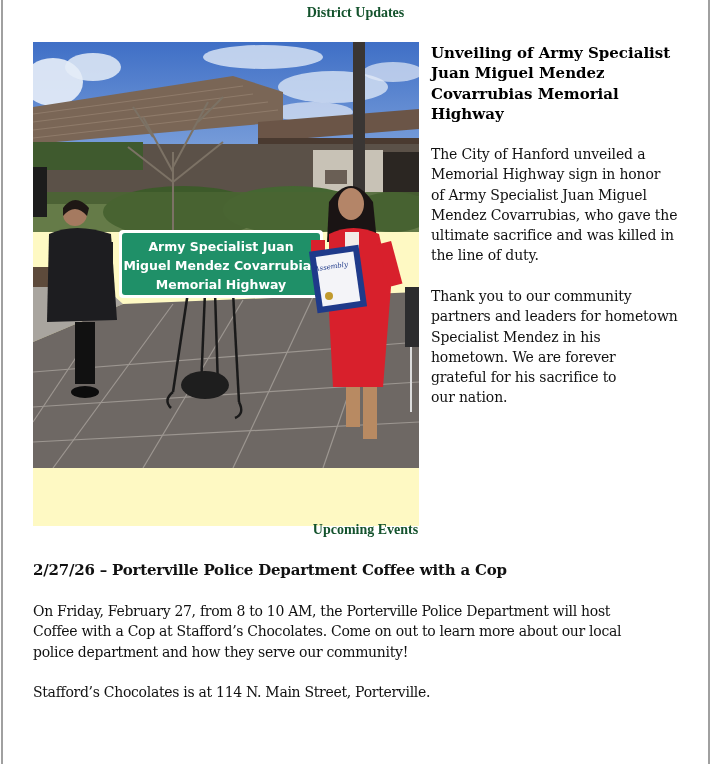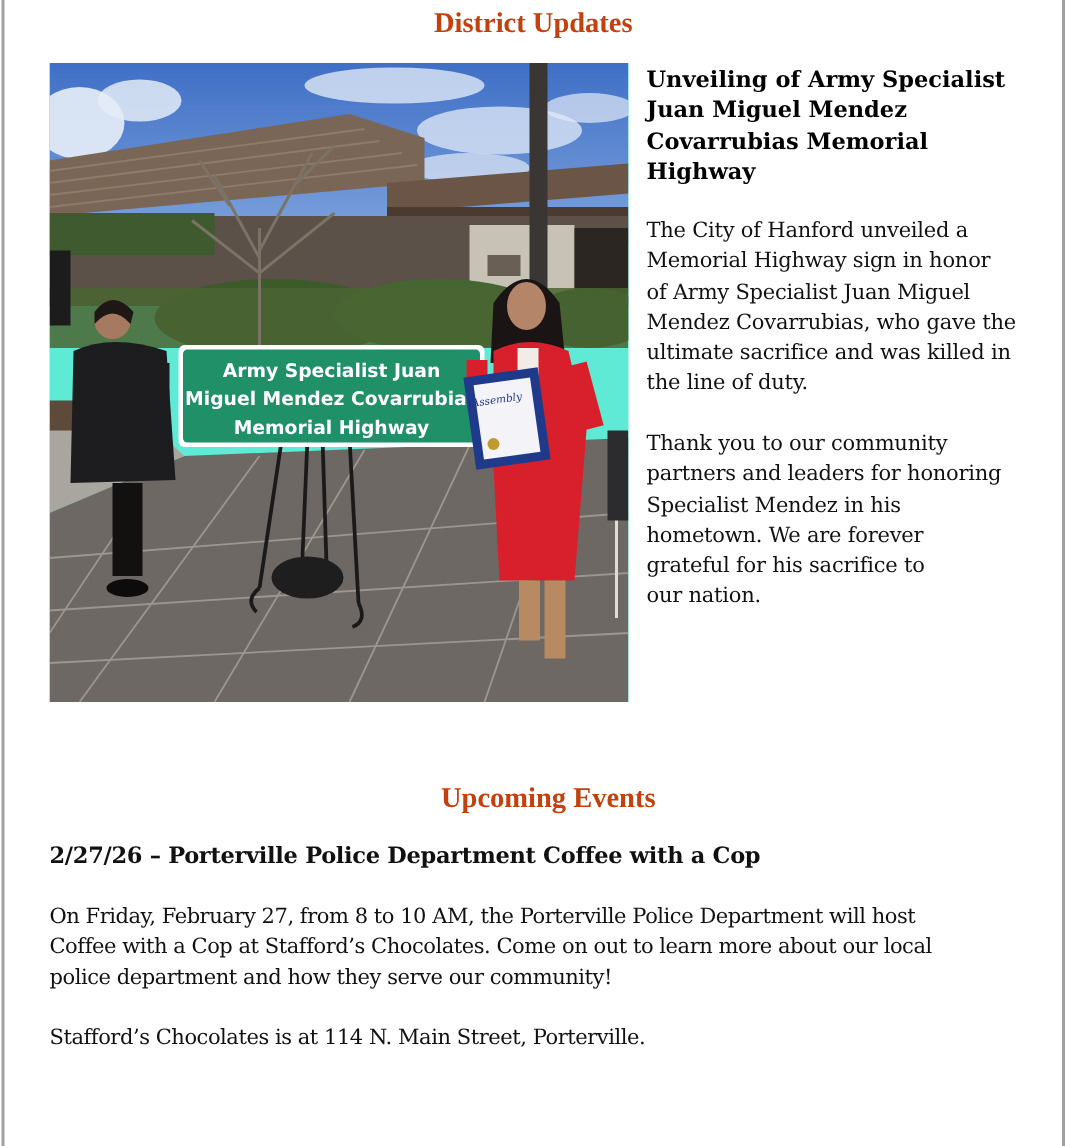--- a/index.html
+++ b/index.html
@@ -11,28 +11,28 @@
     }
     .page-border-left {
       position: absolute; left: 1px; top: 0; width: 2px; height: 764px; background: #a0a0a0;
     }
     .page-border-right {
       position: absolute; left: 708px; top: 0; width: 2px; height: 764px; background: #a0a0a0;
     }
     .section-title {
       position: absolute; left: 0; width: 711px; text-align: center;
       font-family: "Liberation Serif", "DejaVu Serif", serif;
-      font-weight: bold; font-size: 19px; color: #c2410c;
+      font-weight: bold; font-size: 14px; color: #14532d;
     }
     #title-district { top: 5px; }
     #title-events { top: 522px; padding-left: 20px; }
 
     .photo {
-      position: absolute; left: 33px; top: 42px; width: 386px; height: 426px; overflow: hidden;
-      background: #5eead4;
+      position: absolute; left: 33px; top: 42px; width: 386px; height: 484px; overflow: hidden;
+      background: #fef9c3;
     }
     .photo svg { display: block; }
 
     .article-head {
       position: absolute; left: 431px; top: 43px; width: 260px;
       font-family: "DejaVu Serif", serif; font-weight: bold;
       font-size: 15px; line-height: 20.3px; color: #000000;
     }
     .article-body {
       position: absolute; left: 431px; width: 260px;
@@ -190,21 +190,21 @@
   <span style="display:block">The City of Hanford unveiled a</span>
   <span style="display:block">Memorial Highway sign in honor</span>
   <span style="display:block">of Army Specialist Juan Miguel</span>
   <span style="display:block">Mendez Covarrubias, who gave the</span>
   <span style="display:block">ultimate sacrifice and was killed in</span>
   <span style="display:block">the line of duty.</span>
 </p>
 
 <p id="article-p2" class="article-body">
   <span style="display:block">Thank you to our community</span>
-  <span style="display:block">partners and leaders for honoring</span>
+  <span style="display:block">partners and leaders for hometown</span>
   <span style="display:block">Specialist Mendez in his</span>
   <span style="display:block">hometown. We are forever</span>
   <span style="display:block">grateful for his sacrifice to</span>
   <span style="display:block">our nation.</span>
 </p>
 
 <h2 id="title-events" class="section-title">Upcoming Events</h2>
 
 <h3 class="event-head">2/27/26 – Porterville Police Department Coffee with a Cop</h3>
 

